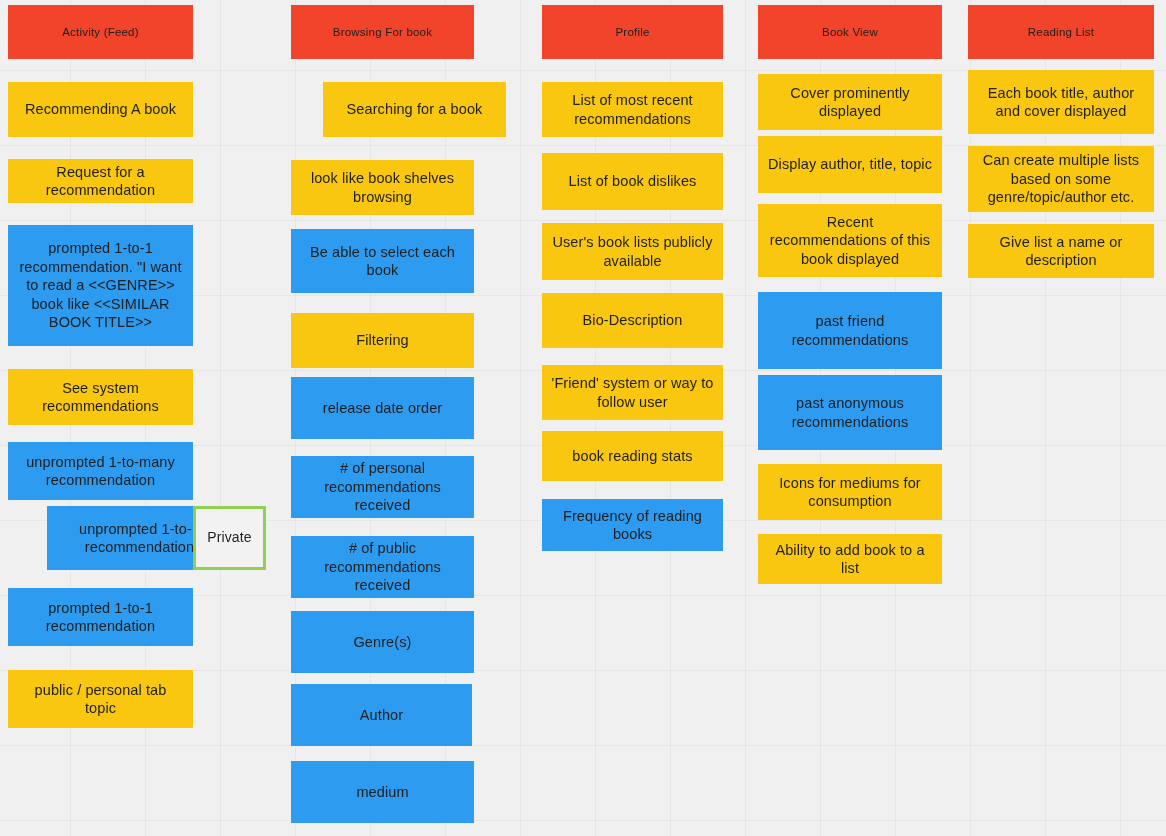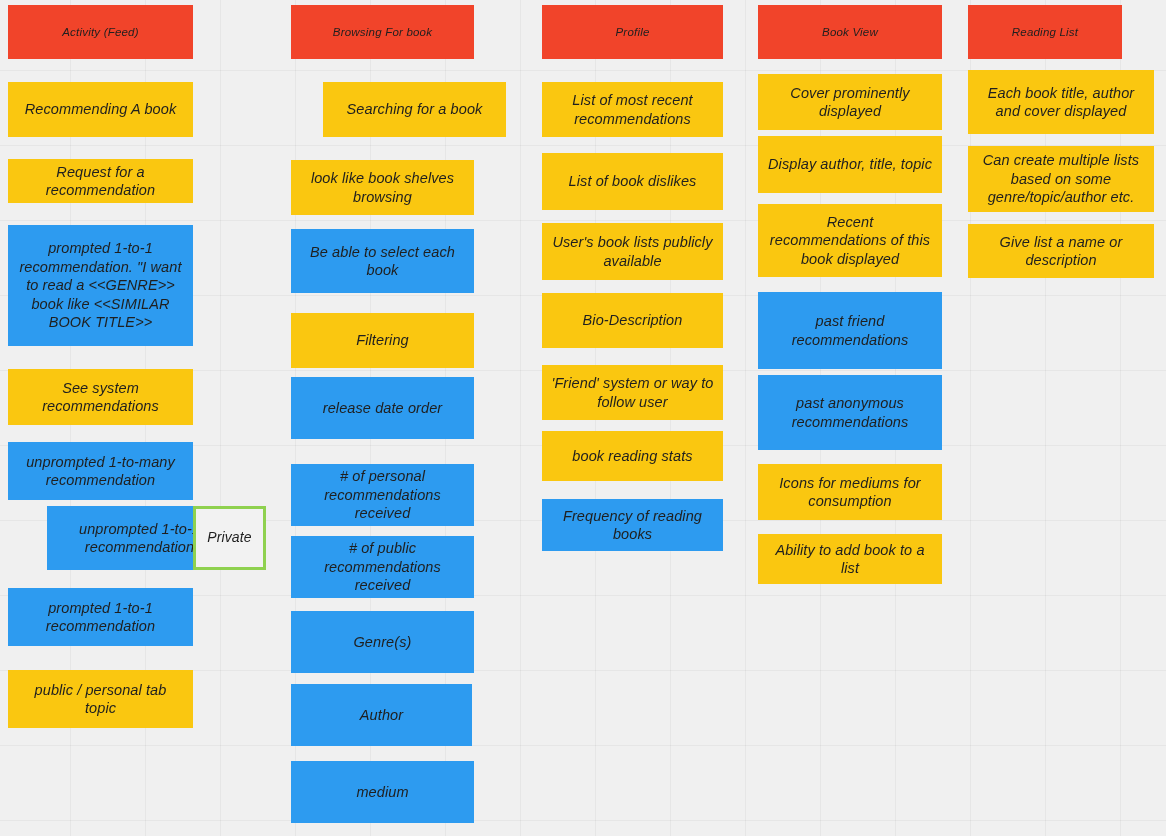--- a/index.html
+++ b/index.html
@@ -36,21 +36,20 @@
     display: flex;
     align-items: center;
     justify-content: flex-end;
     text-align: center;
     padding: 4px 9px;
     line-height: 1.27;
     color: #1f1f1f;
     font-size: 14.5px;
     letter-spacing: 0.1px;
     word-wrap: break-word;
-    font-style: italic;
   }
   .card.header {
     background-color: #f1442a;
     font-size: 11.5px;
     letter-spacing: 0.2px;
   }
   .card.yellow { background-color: #fac710; }
   .card.blue   { background-color: #2d9bf0; }
   .card.outline {
     background-color: #f2f2f2;
@@ -112,21 +111,21 @@
     </div>
     <div class="card blue" style="left:0px; top:229px; width:183px; height:64px;">
       <span class="card-label">Be able to select each book</span>
     </div>
     <div class="card yellow" style="left:0px; top:313px; width:183px; height:55px;">
       <span class="card-label">Filtering</span>
     </div>
     <div class="card blue" style="left:0px; top:377px; width:183px; height:62px;">
       <span class="card-label">release date order</span>
     </div>
-    <div class="card blue" style="left:0px; top:456px; width:183px; height:62px;margin-top:8px;">
+    <div class="card blue" style="left:0px; top:456px; width:183px; height:62px;">
       <span class="card-label"># of personal recommendations received</span>
     </div>
     <div class="card blue" style="left:0px; top:536px; width:183px; height:62px;">
       <span class="card-label"># of public recommendations received</span>
     </div>
     <div class="card blue" style="left:0px; top:611px; width:183px; height:62px;">
       <span class="card-label">Genre(s)</span>
     </div>
     <div class="card blue" style="left:0px; top:684px; width:181px; height:62px;">
       <span class="card-label">Author</span>
@@ -184,21 +183,21 @@
     </div>
     <div class="card yellow" style="left:0px; top:464px; width:184px; height:56px;">
       <span class="card-label">Icons for mediums for consumption</span>
     </div>
     <div class="card yellow" style="left:0px; top:534px; width:184px; height:50px;">
       <span class="card-label">Ability to add book to a list</span>
     </div>
   </div>
 
   <div class="column" style="left:968px; width:186px;">
-    <div class="card header" style="left:0px; top:5px; width:154px; height:54px;">
+    <div class="card header" style="left:0px; top:5px; width:186px; height:54px;">
       <span class="card-label">Reading List</span>
     </div>
     <div class="card yellow" style="left:0px; top:70px; width:186px; height:64px;">
       <span class="card-label">Each book title, author and cover displayed</span>
     </div>
     <div class="card yellow" style="left:0px; top:146px; width:186px; height:66px;">
       <span class="card-label">Can create multiple lists based on some genre/topic/author etc.</span>
     </div>
     <div class="card yellow" style="left:0px; top:224px; width:186px; height:54px;">
       <span class="card-label">Give list a name or description</span>

